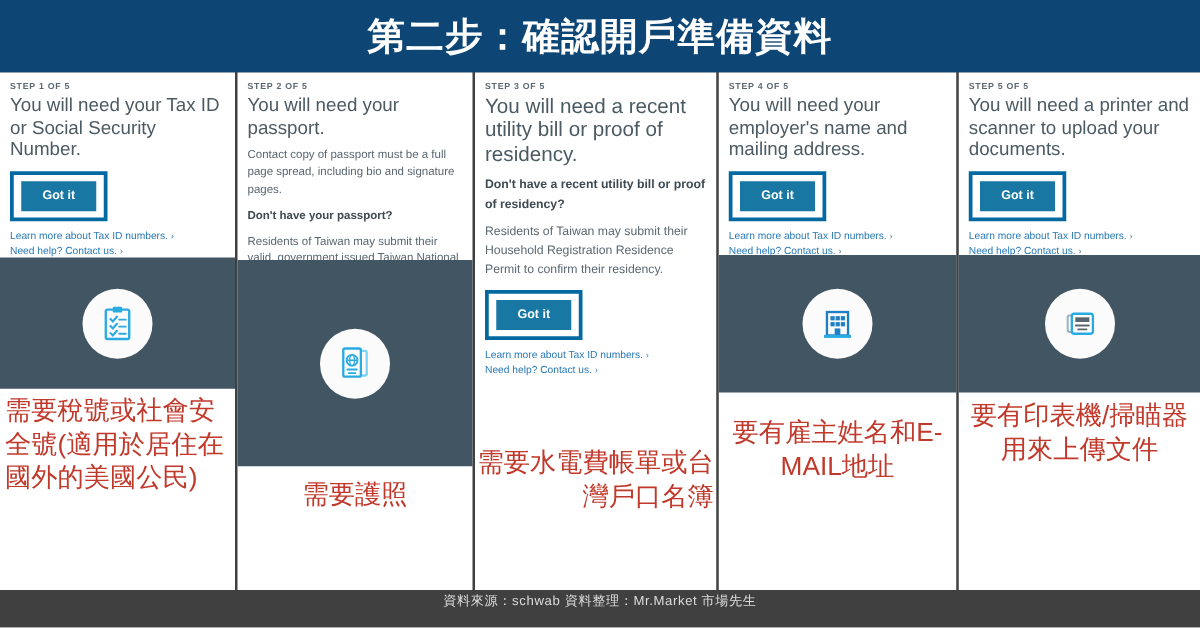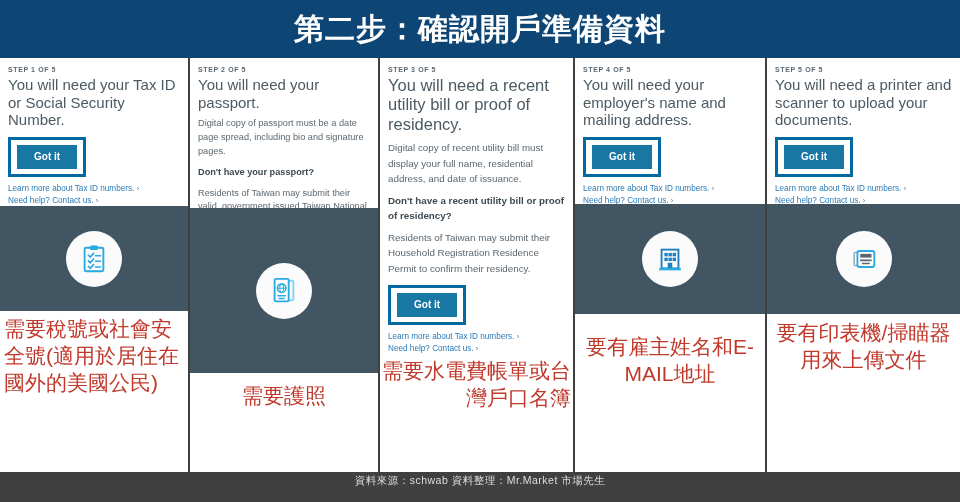--- a/index.html
+++ b/index.html
@@ -151,21 +151,21 @@
         </div>
         <div class="cap left" style="top:258px;">需要稅號或社會安全號(適用於居住在國外的美國公民)</div>
       </div>
     </div>
 
     <div class="col c2">
       <div class="col-inner">
         <div class="pad">
           <div class="step-label">STEP 2 OF 5</div>
           <div class="headline h-sm">You will need your passport.</div>
-          <div class="body-txt">Digital copy of passport must be a date page spread, including bio and signature pages.</div>
+          <div class="body-txt">Contact copy of passport must be a full page spread, including bio and signature pages.</div>
           <div class="body-txt b">Don't have your passport?</div>
           <div class="body-txt">Residents of Taiwan may submit their valid, government issued Taiwan National ID card.</div>
           <div class="btn-wrap">
             <button class="gotit">Got it</button>
           </div>
           <div class="links">
             <div class="link-row">
               <span>Learn more about Tax ID numbers.</span>
               <span class="chev">›</span>
             </div>
@@ -192,21 +192,20 @@
         </div>
         <div class="cap" style="top:325px;">需要護照</div>
       </div>
     </div>
 
     <div class="col c3">
       <div class="col-inner">
         <div class="pad">
           <div class="step-label">STEP 3 OF 5</div>
           <div class="headline h-md">You will need a recent utility bill or proof of residency.</div>
-          <div class="body-txt lg">Digital copy of recent utility bill must display your full name, residential address, and date of issuance.</div>
           <div class="body-txt lg b">Don't have a recent utility bill or proof of residency?</div>
           <div class="body-txt lg">Residents of Taiwan may submit their Household Registration Residence Permit to confirm their residency.</div>
           <div class="btn-wrap">
             <button class="gotit">Got it</button>
           </div>
           <div class="links">
             <div class="link-row">
               <span>Learn more about Tax ID numbers.</span>
               <span class="chev">›</span>
             </div>

